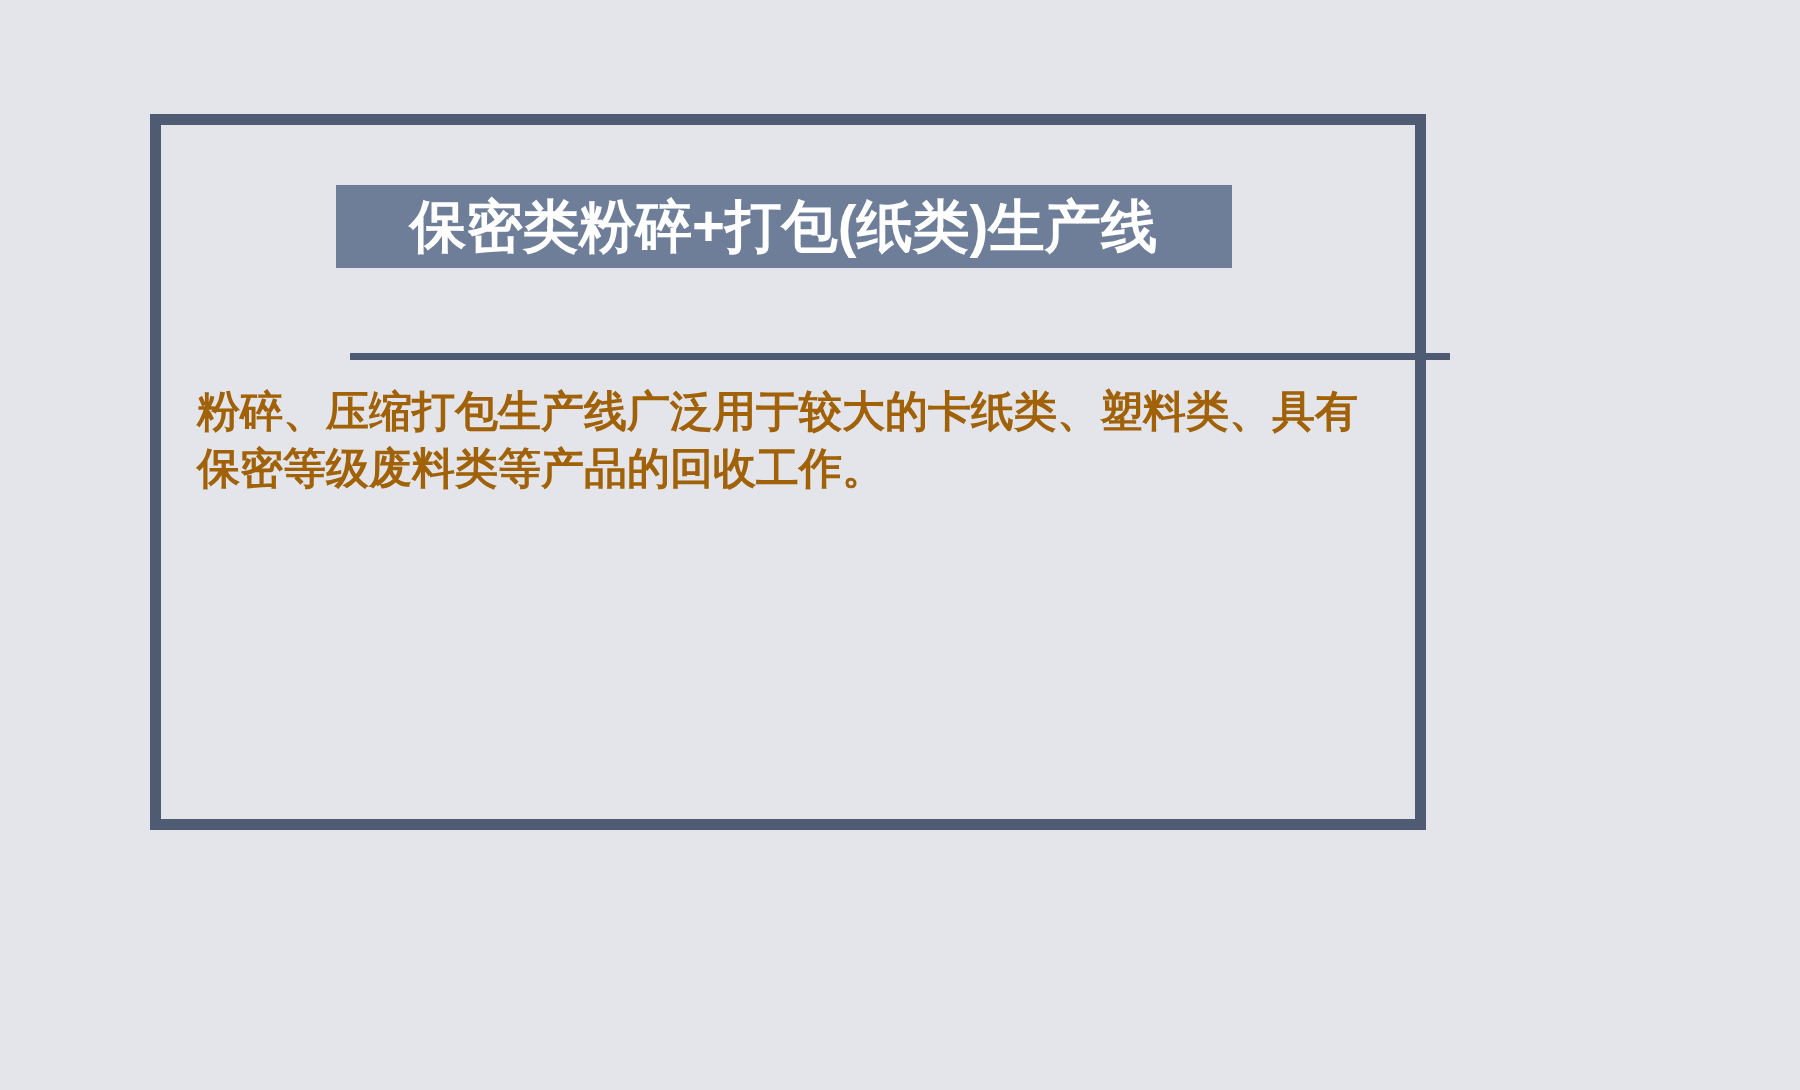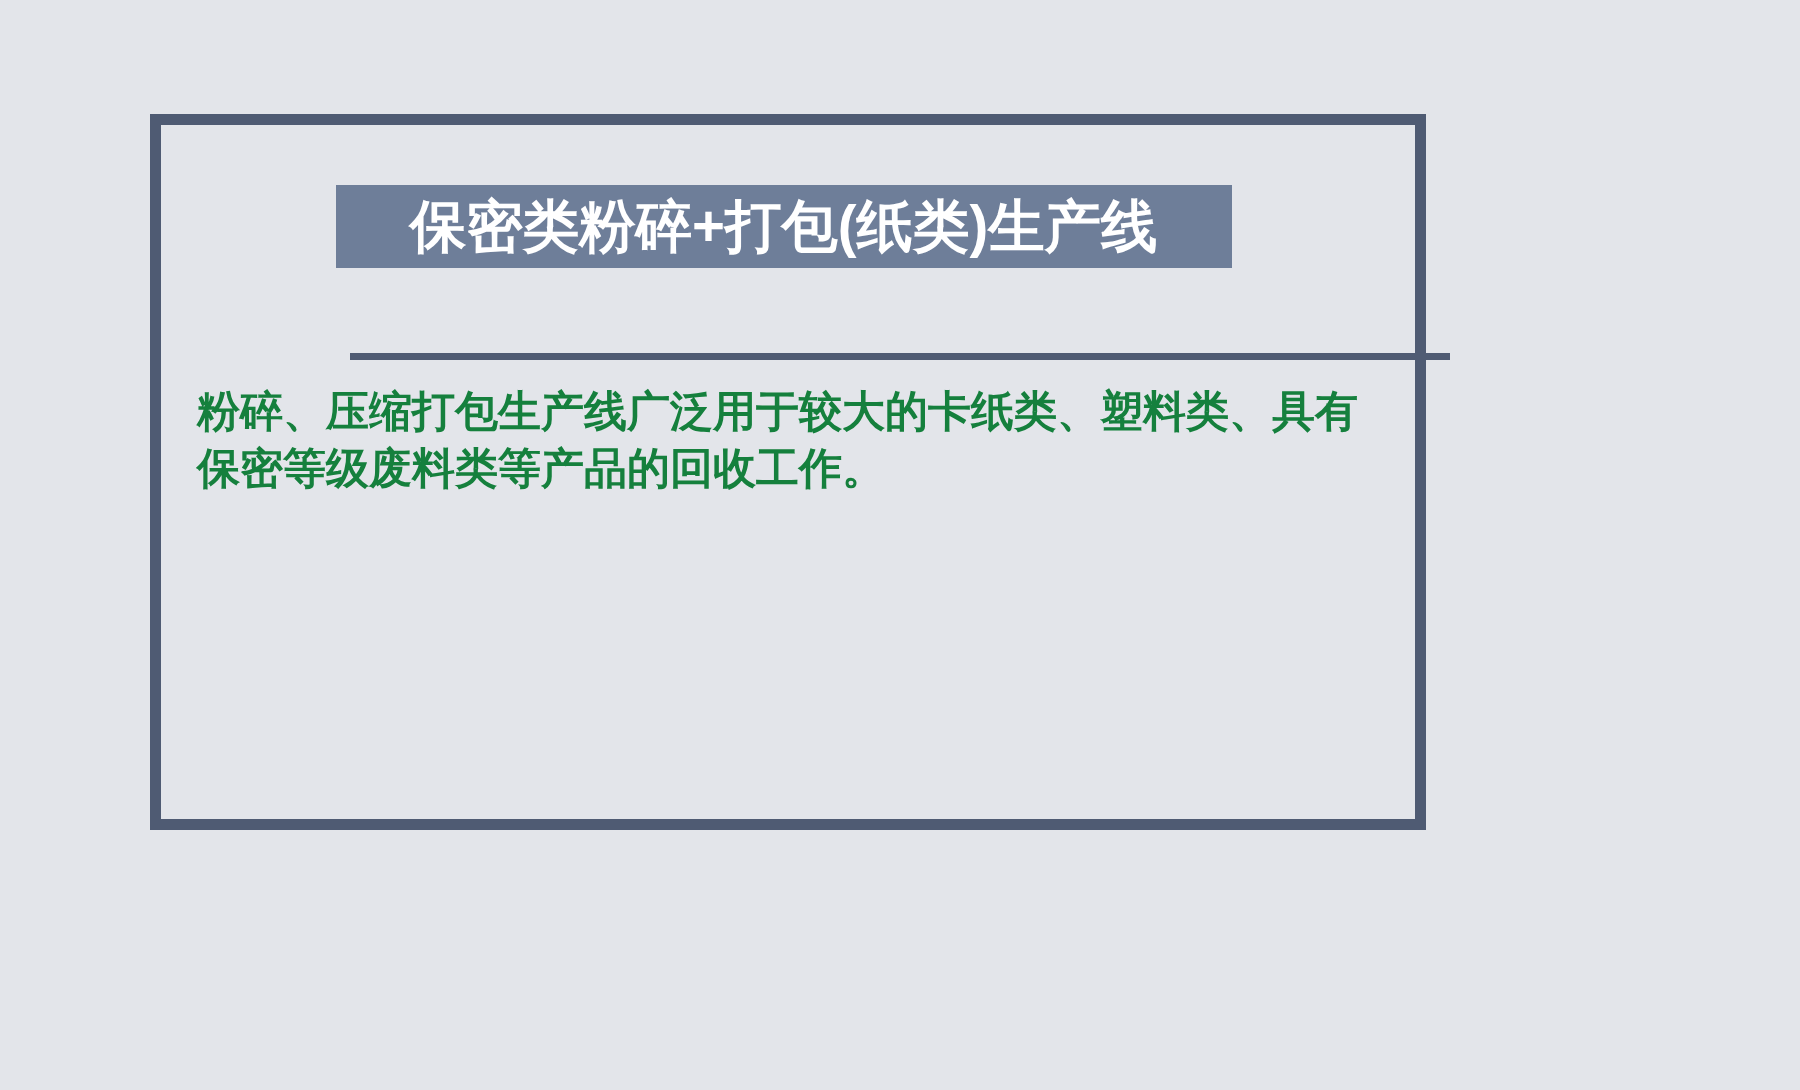--- a/index.html
+++ b/index.html
@@ -69,21 +69,21 @@
     height: 7px;
     background: #4f5b73;
   }
 
   
   #body-copy {
     position: absolute;
     left: 197px;
     top: 383px;
     width: 1195px;
-    color: #15803d;
+    color: #a16207;
     font-size: 43px;
     font-weight: bold;
     line-height: 57px;
   }
   .para {
     margin: 0;
   }
   .para + .para {
     margin-top: 57px;
   }

